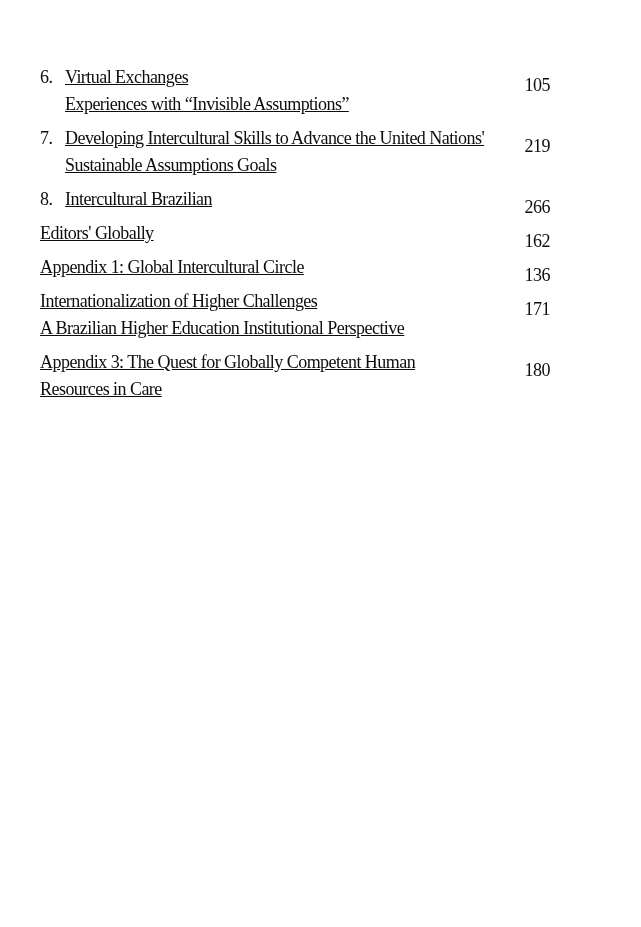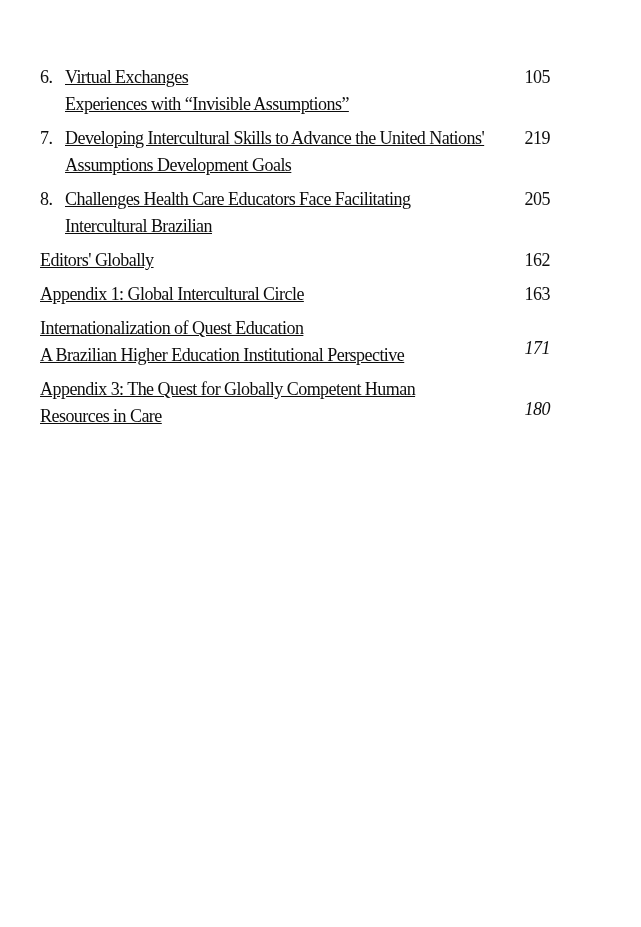--- a/index.html
+++ b/index.html
@@ -29,27 +29,27 @@
   }
   .entry-left { display: flex; align-items: flex-start; }
   .num {
     flex: none;
     width: 25px;
   }
   .lines { min-width: 0; }
   .lines .line { white-space: nowrap; text-decoration: underline; }
   .page-num {
     position: absolute;
-    top: 0;
+    top: 8px;
     right: 0;
     line-height: 27px;
   }
   
   .entry:nth-child(6) .page-num,
-  .entry:nth-child(7) .page-num { top: 20px; font-style: italic; }
+  .entry:nth-child(7) .page-num { top: 8px; }
 </style>
 </head>
 <body>
 
 <div class="page" style="--page-bg: #ffffff; --page-fg: #0d0d0d;">
   <div class="toc-list">
   <div class="entry">
     <div class="entry-left">
       <span class="num">6.</span>
       <span class="lines">
@@ -58,62 +58,61 @@
           </span>
     </div>
     <span class="page-num">105</span>
   </div>
 
   <div class="entry">
     <div class="entry-left">
       <span class="num">7.</span>
       <span class="lines">
             <div class="line">Developing Intercultural Skills to Advance the United Nations'</div>
-            <div class="line">Assumptions Development Goals</div>
+            <div class="line">Sustainable Assumptions Goals</div>
           </span>
     </div>
     <span class="page-num">219</span>
   </div>
 
   <div class="entry">
     <div class="entry-left">
       <span class="num">8.</span>
       <span class="lines">
-            <div class="line">Challenges Health Care Educators Face Facilitating</div>
             <div class="line">Intercultural Brazilian</div>
           </span>
     </div>
-    <span class="page-num">205</span>
+    <span class="page-num">266</span>
   </div>
 
   <div class="entry">
     <div class="entry-left">
 
       <span class="lines">
             <div class="line">Editors' Globally</div>
           </span>
     </div>
     <span class="page-num">162</span>
   </div>
 
   <div class="entry">
     <div class="entry-left">
 
       <span class="lines">
             <div class="line">Appendix 1: Global Intercultural Circle</div>
           </span>
     </div>
-    <span class="page-num">163</span>
+    <span class="page-num">136</span>
   </div>
 
   <div class="entry">
     <div class="entry-left">
 
       <span class="lines">
-            <div class="line">Internationalization of Quest Education</div>
+            <div class="line">Internationalization of Higher Challenges</div>
             <div class="line">A Brazilian Higher Education Institutional Perspective</div>
           </span>
     </div>
     <span class="page-num">171</span>
   </div>
 
   <div class="entry">
     <div class="entry-left">
 
       <span class="lines">

